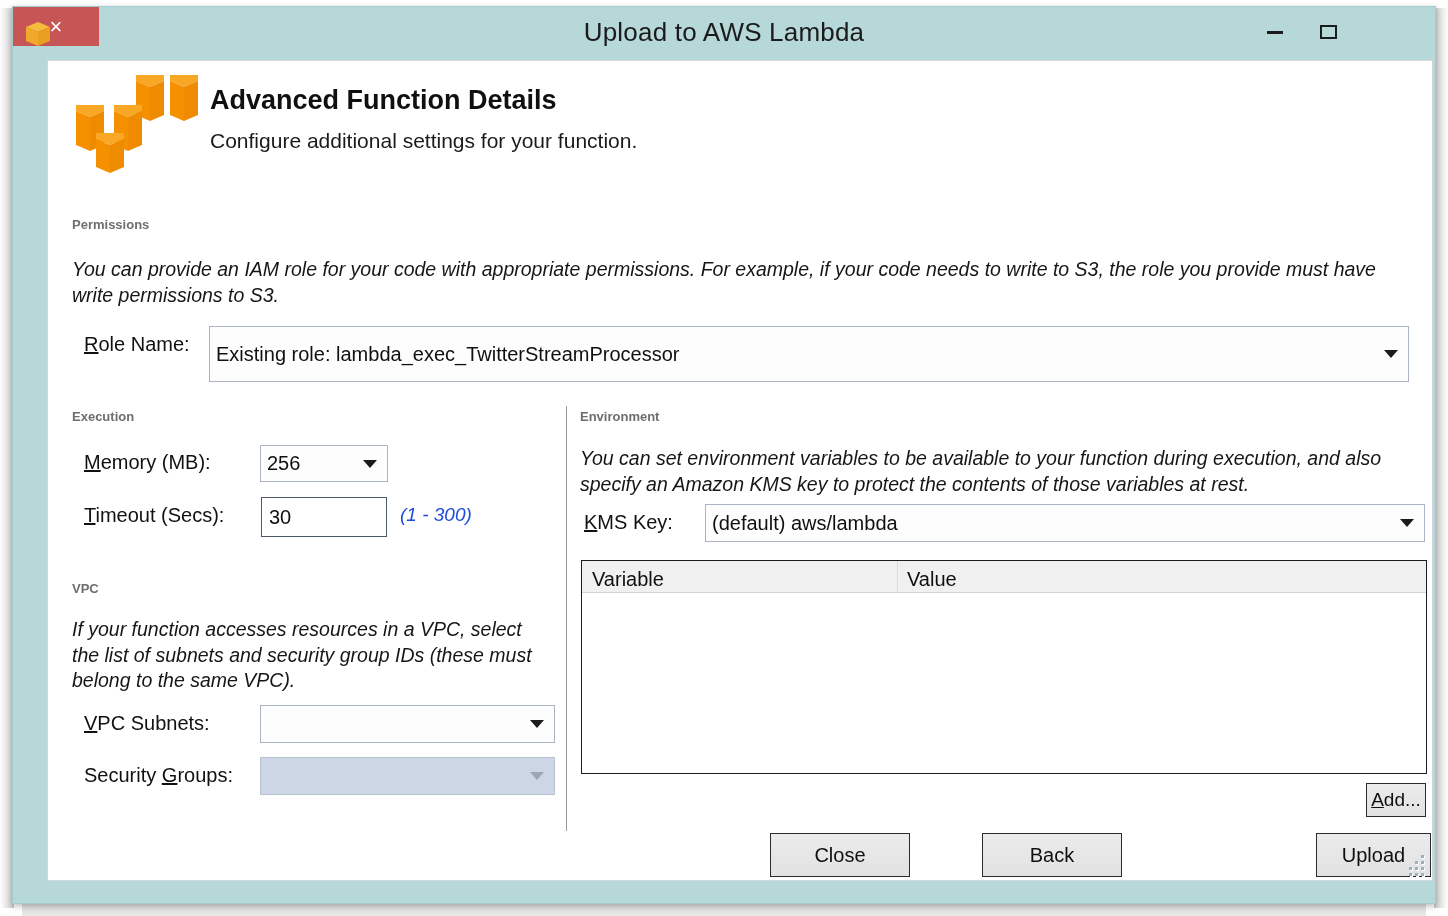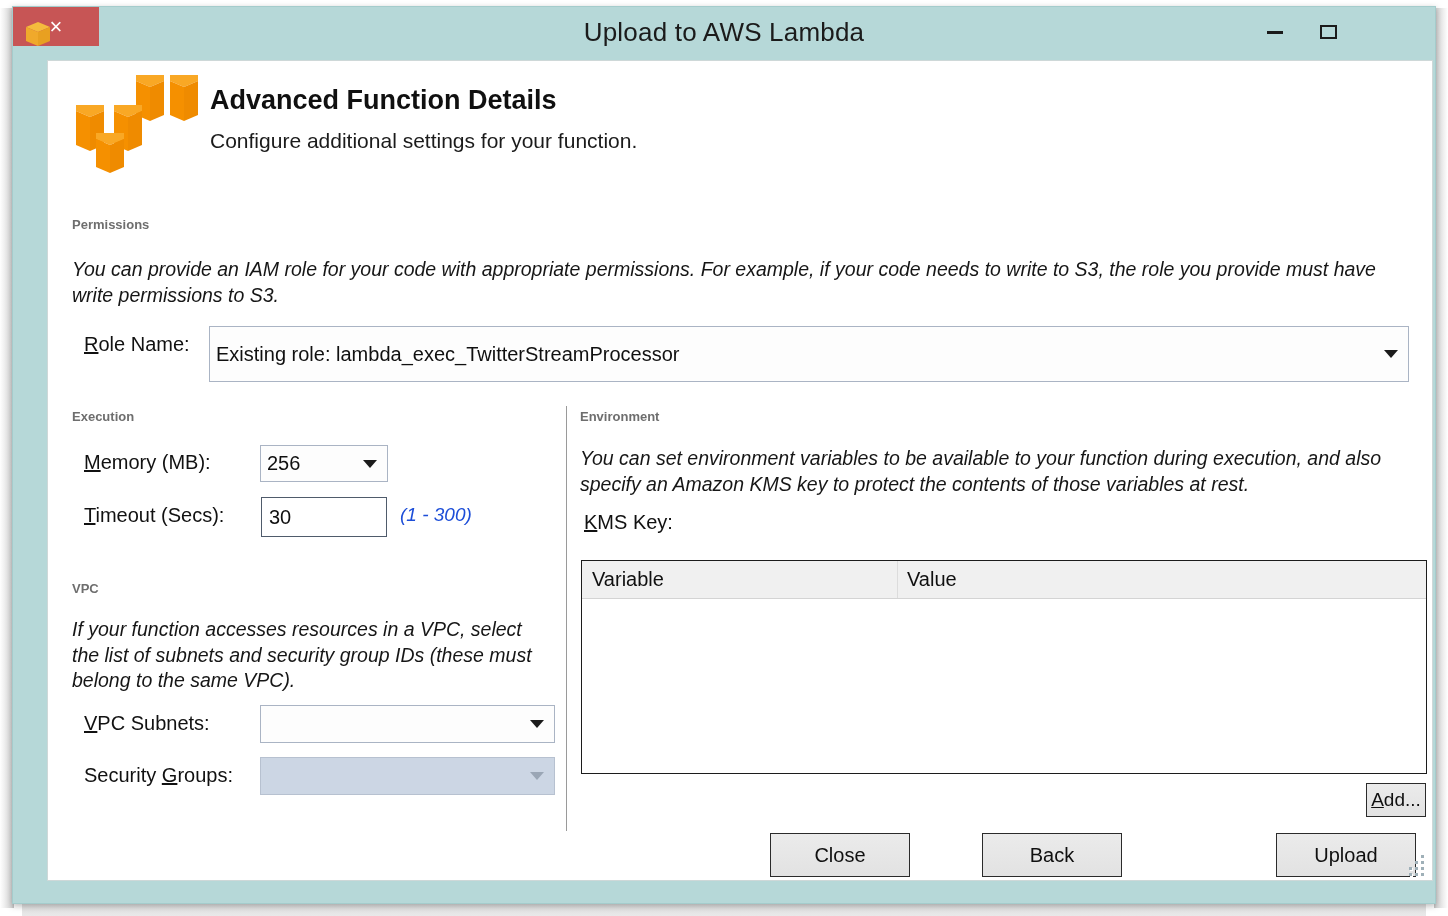--- a/index.html
+++ b/index.html
@@ -177,21 +177,21 @@
     width: 1px; background: #9a9a9a;
   }
 
   
   .grid {
     position: absolute;
     background: #ffffff;
     border: 1.6px solid #1c1c1c;
   }
   .grid-head {
-    position: absolute; left: 0; top: 0; width: 100%; height: 38px;
+    position: absolute; left: 0; top: 0; width: 100%; height: 32px;
     background: #f0f0f0;
     border-bottom: 1px solid #d4d4d4;
   }
   .grid-head .col {
     position: absolute; top: 7px;
     font-size: 20px; color: #101010;
   }
   .col-var { left: 10px; }
   .col-val { left: 325px; }
   .col-divider {
@@ -349,40 +349,44 @@
       <span class="carrow"></span>
     </div>
 
     <div class="sec-label" style="left:532px; top:348px;">Environment</div>
 
     <div class="desc" style="left:532px; top:385px; width:840px;">You can set environment variables to be available to your function during execution, and also specify an Amazon KMS key to protect the contents of those variables at rest.</div>
 
     <div class="fld-label" style="left:536px; top:450px;">
       <u>K</u><span>MS Key:</span>
     </div>
+    <div class="combo" style="left:657px; top:443px; width:720px; height:38px;">
+      <span class="ctext">(default) aws/lambda</span>
+      <span class="carrow"></span>
+    </div>
 
     <div class="grid" style="left:533px; top:499px; width:846px; height:214px;">
       <div class="grid-head">
         <div class="col-divider"></div>
         <div class="col col-var">Variable</div>
         <div class="col col-val">Value</div>
       </div>
     </div>
 
     <div class="btn small" style="left:1318px; top:722px; width:60px; height:34px;">
       <span><u>A</u><span>dd...</span></span>
     </div>
 
     <div class="btn" style="left:934px; top:772px; width:140px; height:44px;">
       <span>Back</span>
     </div>
     <div class="btn" style="left:722px; top:772px; width:140px; height:44px;">
       <span>Close</span>
     </div>
-    <div class="btn" style="left:1228px; top:772px; width:140px; height:44px;">
+    <div class="btn" style="left:1268px; top:772px; width:115px; height:44px;">
       <span>Upload</span>
     </div>
 
     <div class="grip">
       <i style="left:17px; top:1px;"></i>
       <i style="left:17px; top:7px;"></i>
         <i style="left:11px; top:7px;"></i>
       <i style="left:17px; top:13px;"></i>
         <i style="left:11px; top:13px;"></i>
         <i style="left:5px; top:13px;"></i>

